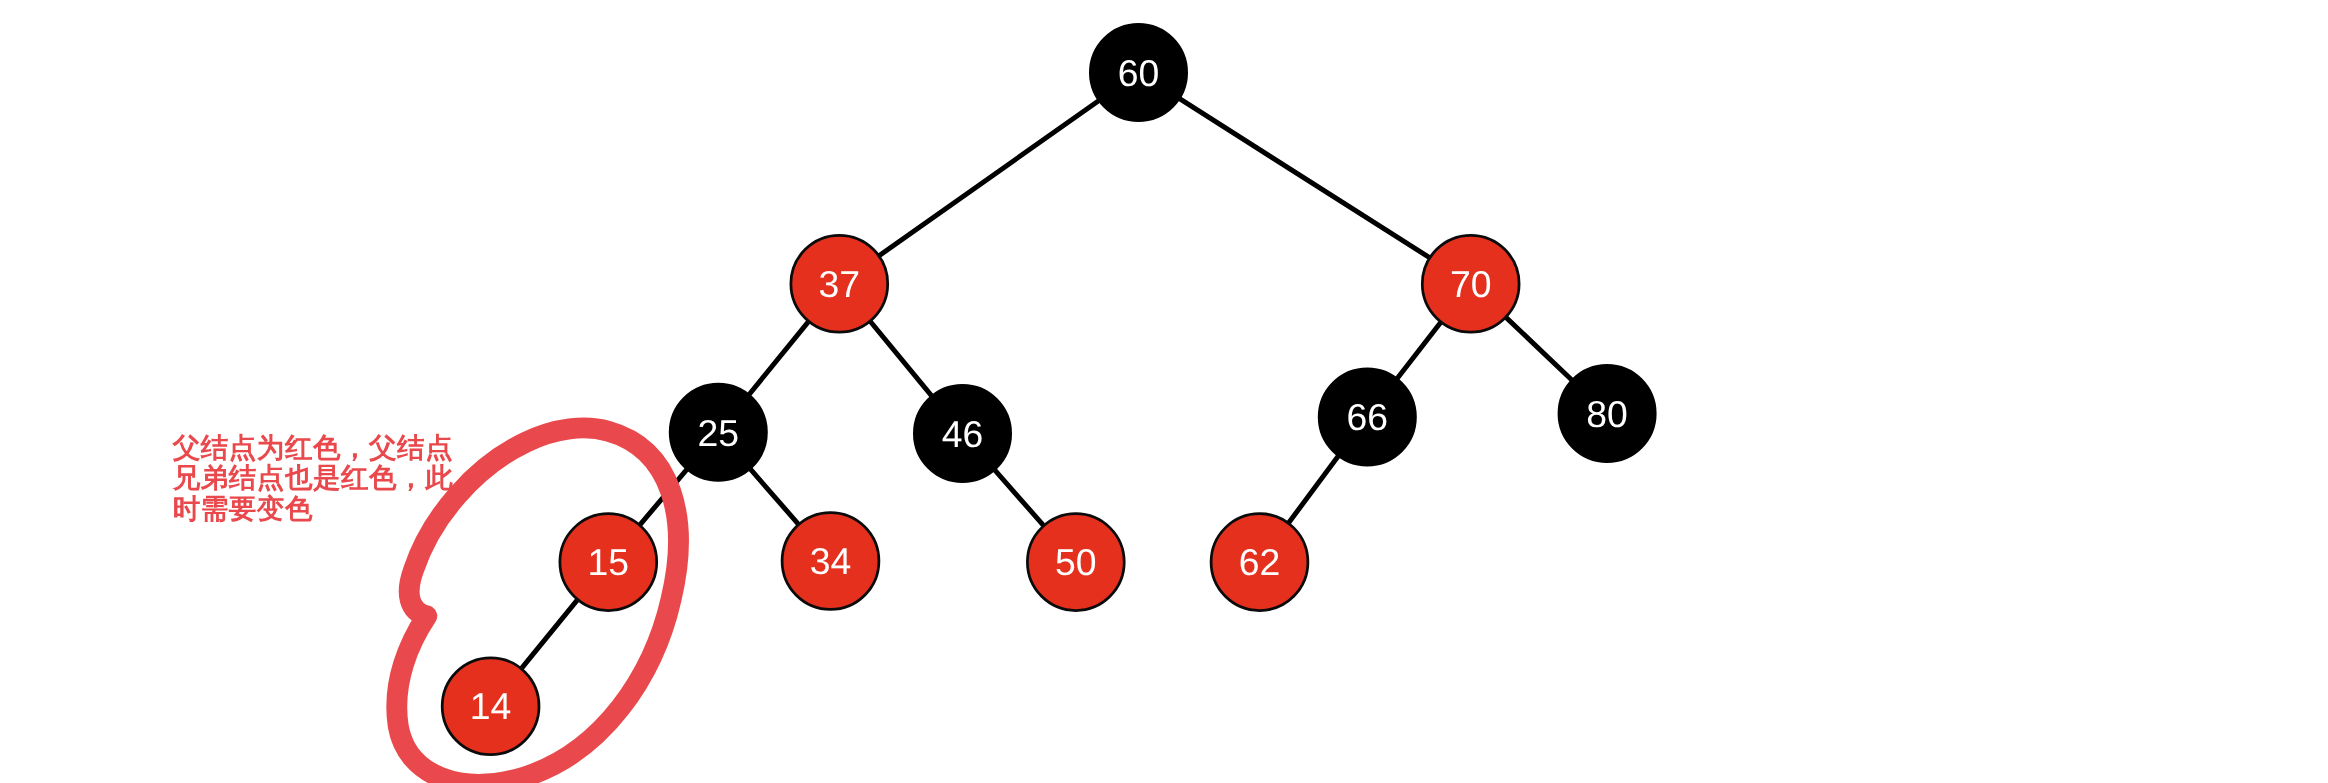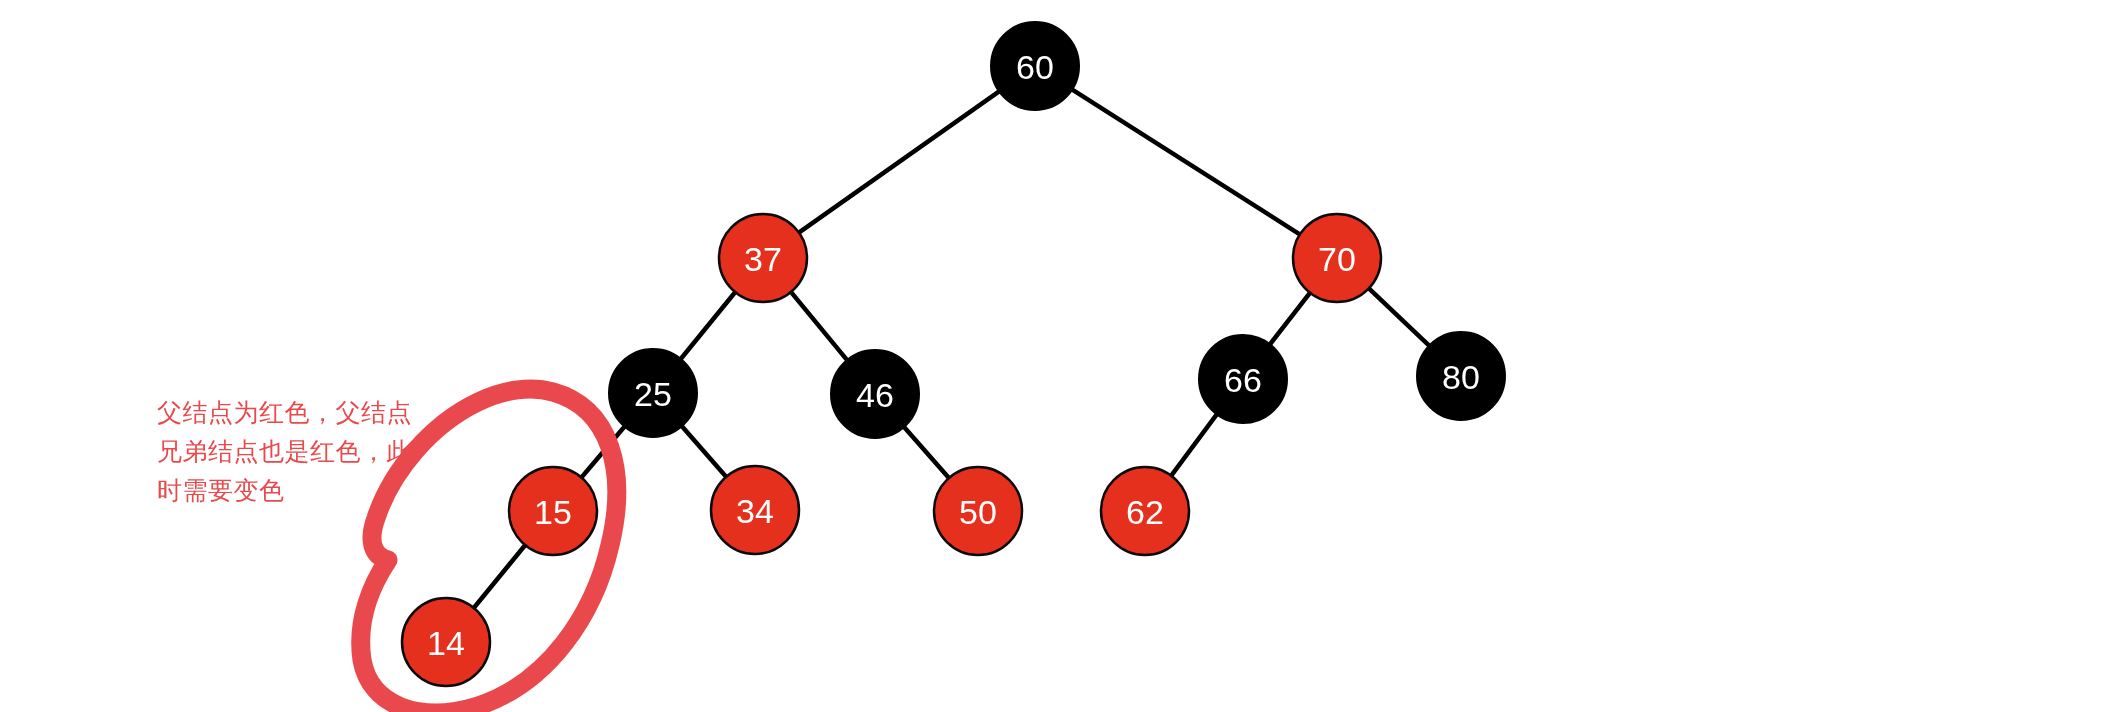--- a/index.html
+++ b/index.html
@@ -56,22 +56,22 @@
     stroke-linejoin: round;
   }
   #annotation-text {
     position: absolute;
     left: 157px;
     top: 393px;
     width: 320px;
     color: #e9494c;
     font-family: "Liberation Sans", "DejaVu Sans", sans-serif;
     font-size: 25px;
-    line-height: 39px;
-    font-weight: 400;
+    line-height: 28px;
+    font-weight: 700;
     white-space: pre-line;
     letter-spacing: 0.5px;
   }
 </style>
 </head>
 <body>
 
 <div id="canvas">
 
   <svg id="tree-svg" viewBox="0 0 2116 712" xmlns="http://www.w3.org/2000/svg">

